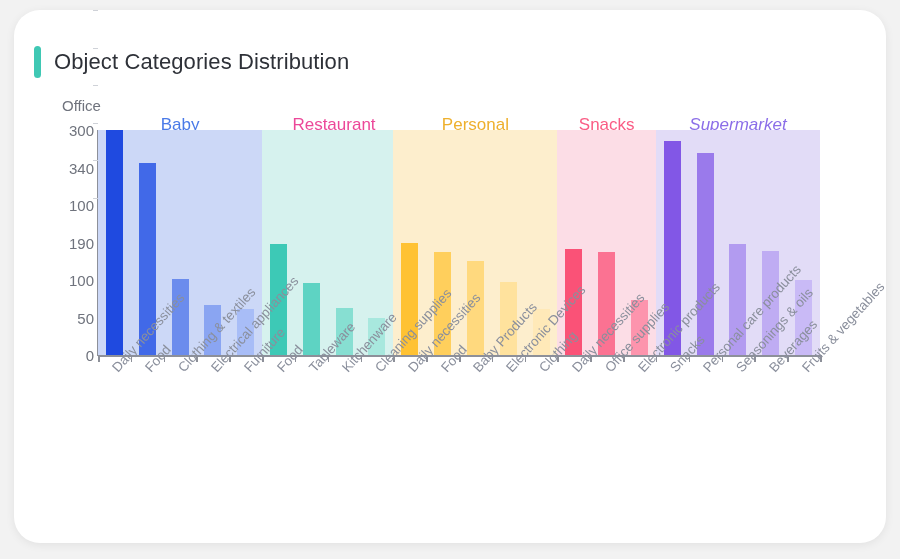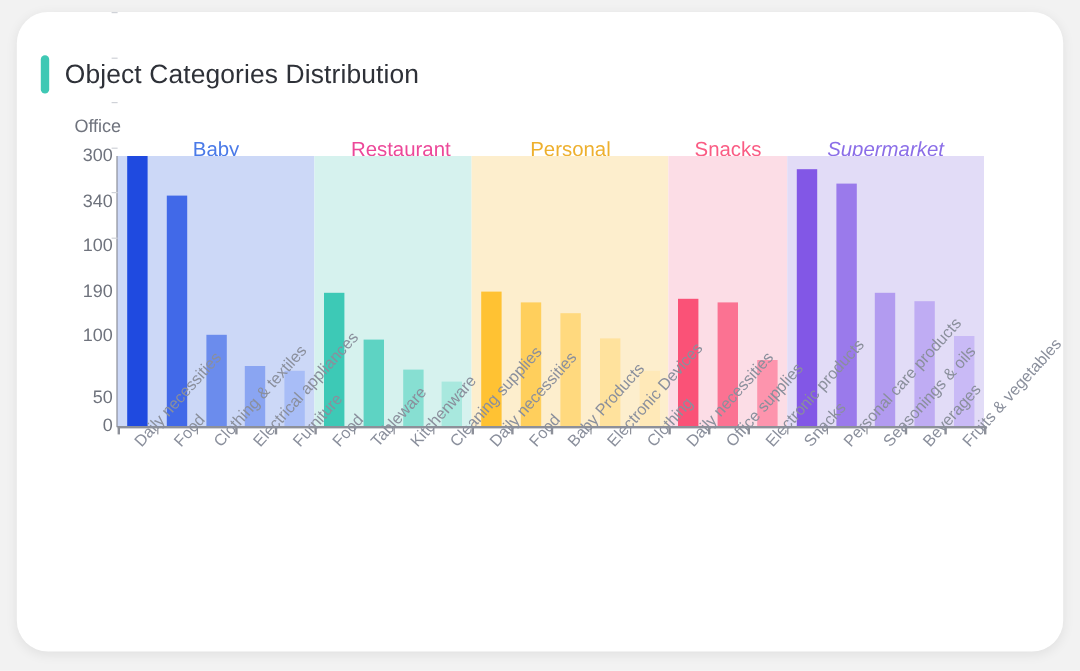--- a/index.html
+++ b/index.html
@@ -152,21 +152,21 @@
     <div id="ylabel">Office</div>
     <div id="group-labels">
         <div class="group-label" style="left: 166.045px; color: rgb(74, 122, 232);">Baby</div>
         <div class="group-label" style="left: 320px; color: #ec4899;">Restaurant</div>
         <div class="group-label" style="left: 461.409px; color: rgb(238, 176, 46);">Personal</div>
         <div class="group-label" style="left: 592.682px; color: rgb(250, 92, 132);">Snacks</div>
         <div class="group-label" style="left: 723.955px; color: rgb(139, 110, 232); font-style: italic;">Supermarket</div>
       </div>
     <div id="ytick-labels">
         <div class="ytick-label" style="top: 225px;">0</div>
-        <div class="ytick-label" style="top: 187.5px; margin-top: 13px;">50</div>
+        <div class="ytick-label" style="top: 187.5px;">50</div>
         <div class="ytick-label" style="top: 150px;">100</div>
         <div class="ytick-label" style="top: 112.5px;">190</div>
         <div class="ytick-label" style="top: 75px;">100</div>
         <div class="ytick-label" style="top: 37.5px;">340</div>
         <div class="ytick-label" style="top: 0px;">300</div>
       </div>
     <div id="yaxis-line"></div>
     <div id="plot">
         <div class="band" style="left: 0px; width: 164.091px; background: rgb(204, 216, 247);"></div>
         <div class="bar" title="Daily necessities: 300" style="left: 7.87636px; width: 17.0655px; height: 225px; background: rgb(31, 74, 224);"></div>

